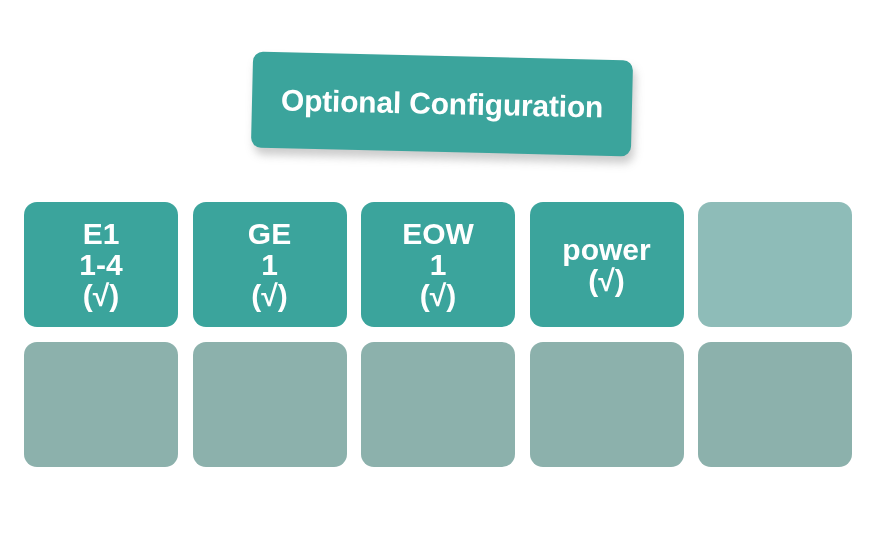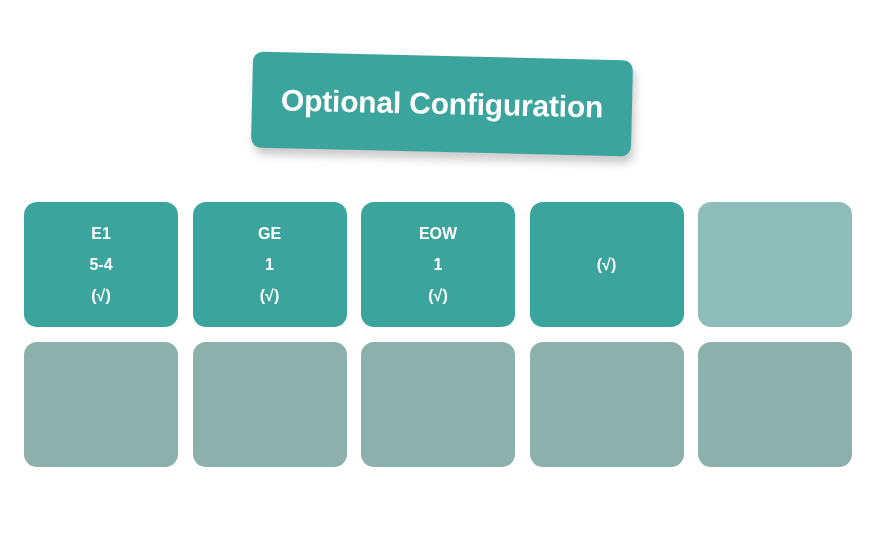--- a/index.html
+++ b/index.html
@@ -83,21 +83,21 @@
     background: #3ba49c;
   }
   .card.empty-a {
     background: #8ebcb8;
   }
   .card.empty-b {
     background: #8cb1ac;
   }
   .card-line {
     color: #ffffff;
-    font-size: 16px;
+    font-size: 30px;
     font-weight: bold;
     line-height: 31px;
     text-align: left;
     white-space: nowrap;
   }
   .card-line:empty {
     display: none;
   }
 </style>
 </head>
@@ -110,37 +110,38 @@
       <span class="banner-title">Optional Configuration</span>
     </div>
   </div>
 
   <div class="grid">
 
     <div class="row">
 
       <div class="card filled">
         <span class="card-line">E1</span>
-        <span class="card-line">5-4</span>
+        <span class="card-line">1-4</span>
         <span class="card-line">(√)</span>
       </div>
 
       <div class="card filled">
         <span class="card-line">GE</span>
         <span class="card-line">1</span>
         <span class="card-line">(√)</span>
       </div>
 
       <div class="card filled">
         <span class="card-line">EOW</span>
         <span class="card-line">1</span>
         <span class="card-line">(√)</span>
       </div>
 
       <div class="card filled">
+        <span class="card-line">power</span>
         <span class="card-line">(√)</span>
       </div>
 
       <div class="card empty-a">
         
       </div>
 
     </div>
 
     <div class="row">

